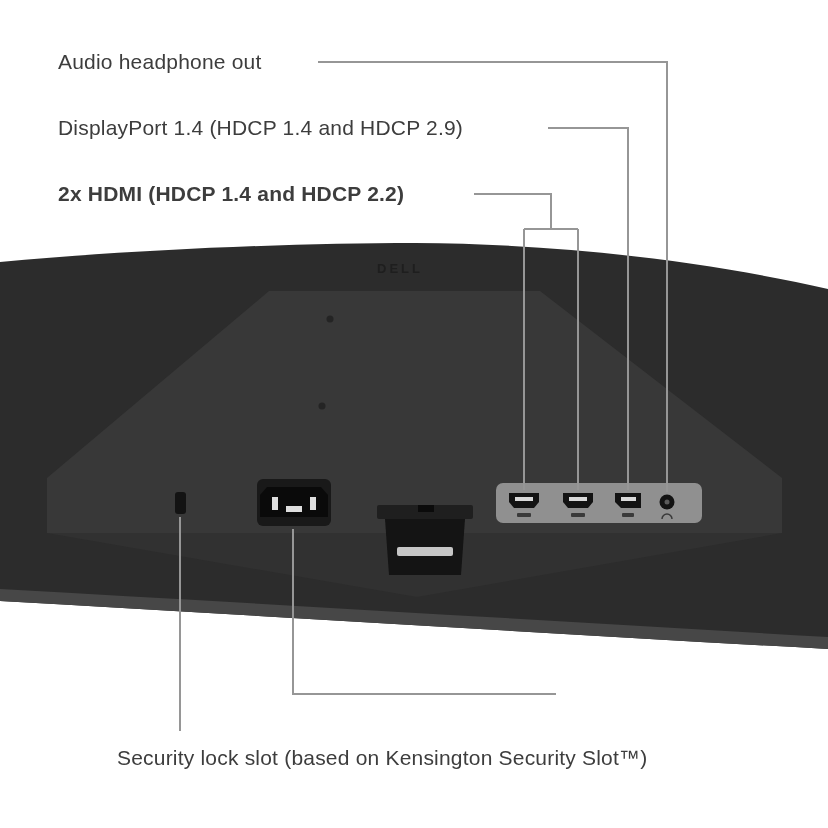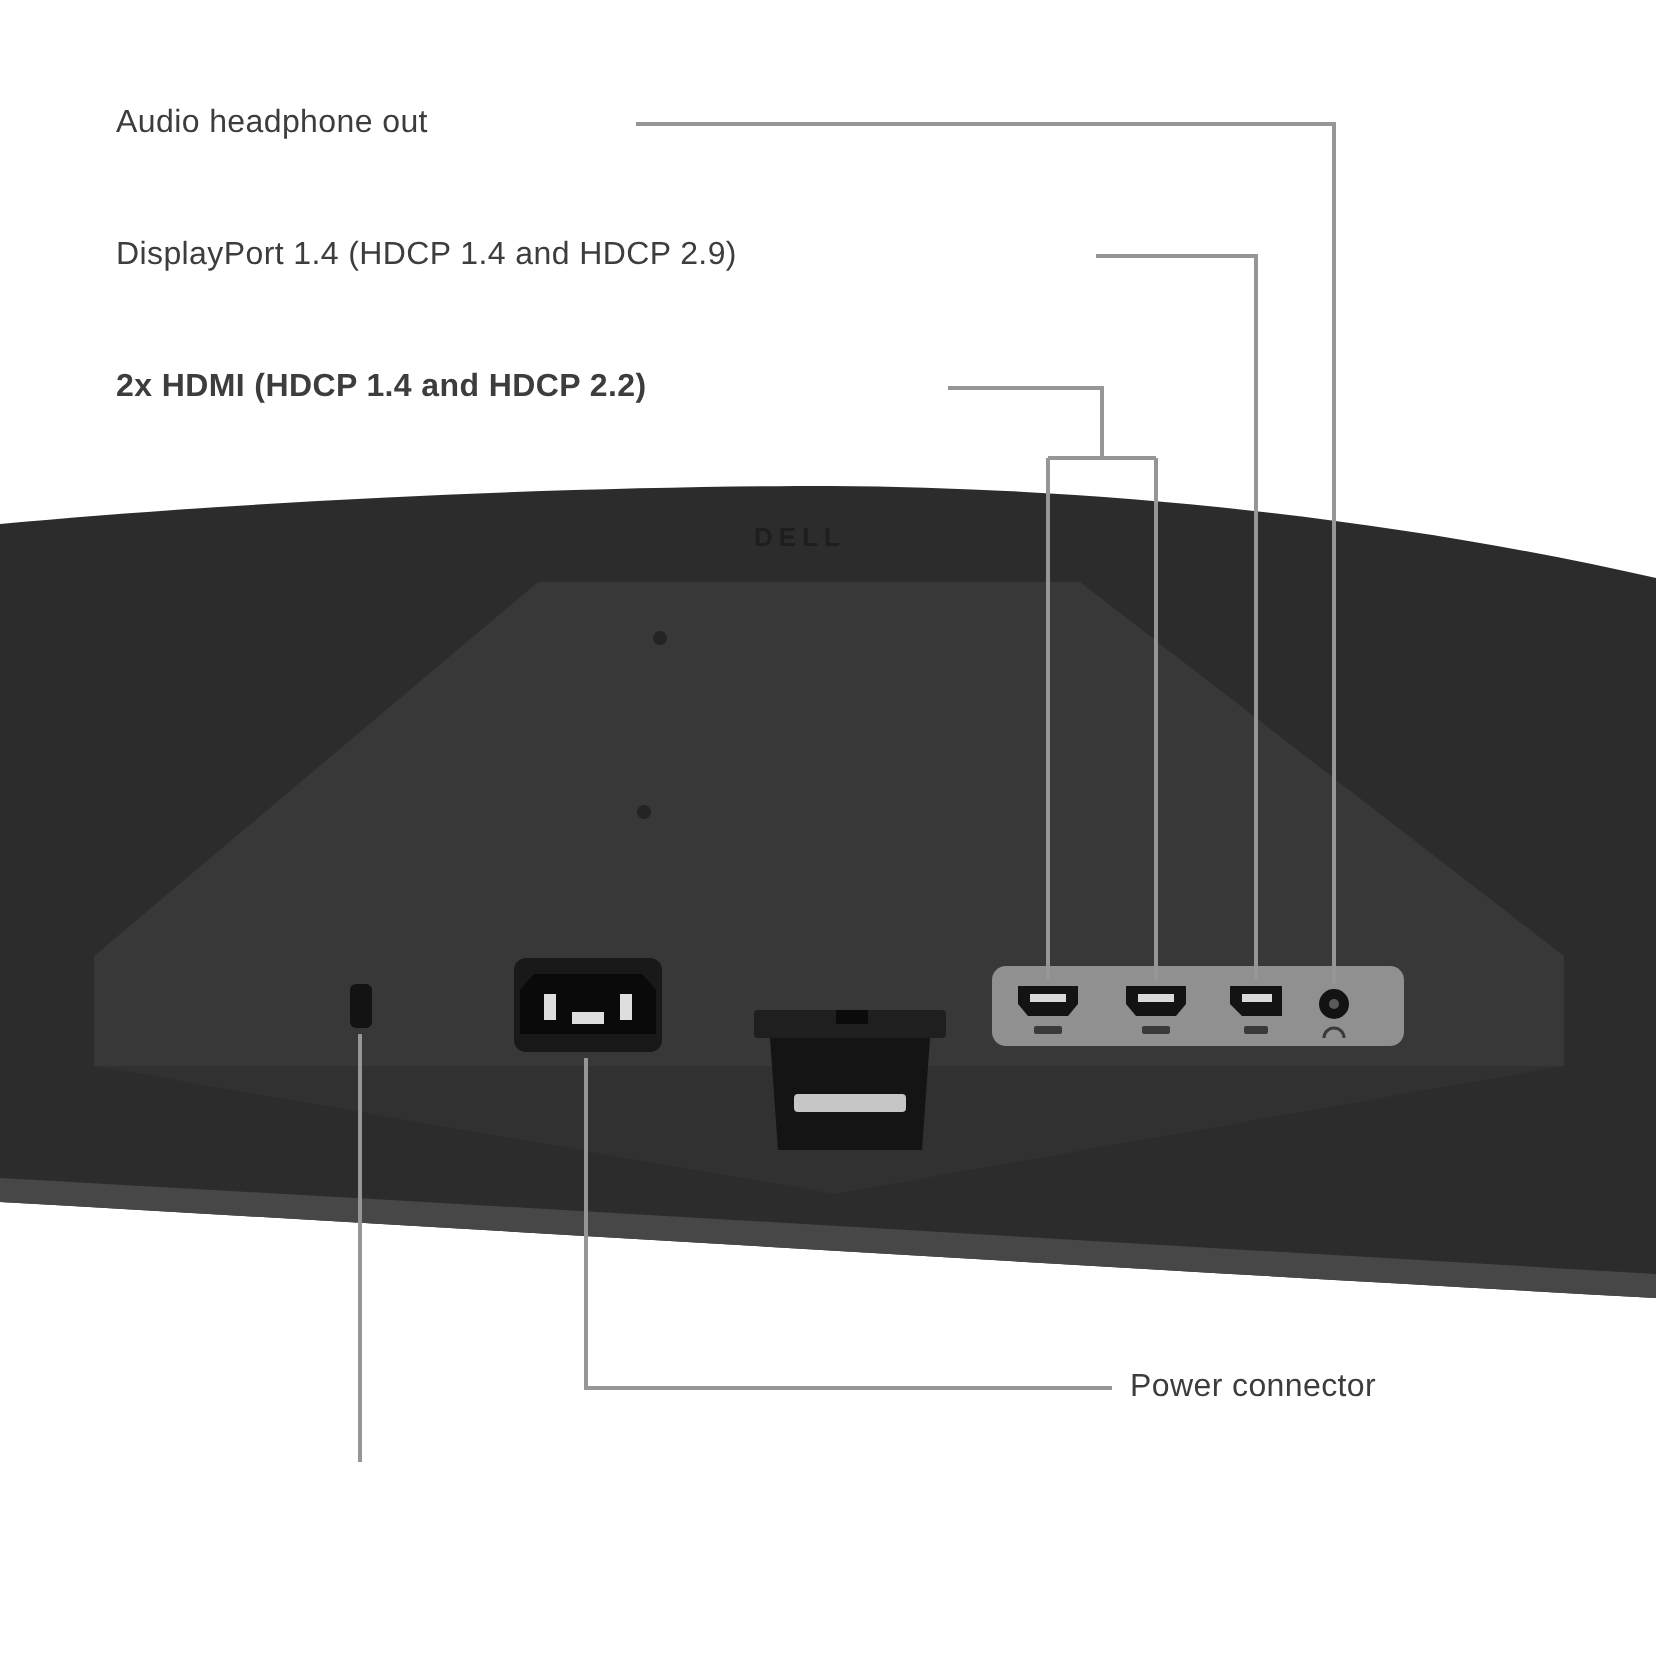--- a/index.html
+++ b/index.html
@@ -8,21 +8,21 @@
       position: relative;
       width: 828px;
       height: 828px;
       background: #ffffff;
       overflow: hidden;
       font-family: "Liberation Sans", sans-serif;
     }
     .canvas svg { position: absolute; left: 0; top: 0; }
     .label {
       position: absolute;
-      font-size: 16px;
+      font-size: 21px;
       line-height: 28px;
       color: #3d3d3d;
       white-space: nowrap;
       letter-spacing: 0.2px;
     }
   </style>
 </head>
 <body>
 
 <div class="canvas">
@@ -95,15 +95,15 @@
       <path d="M548,128 L628,128 L628,490"></path>
       <path d="M474,194 L551,194 L551,229 M524,229 L578,229 M524,229 L524,490 M578,229 L578,490"></path>
       <path d="M556,694 L293,694 L293,529"></path>
       <path d="M180,517 L180,731"></path>
     </g>
   </svg>
 
   <div class="label" style="left:58px; top:48px;">Audio headphone out</div>
   <div class="label" style="left:58px; top:114px;">DisplayPort 1.4 (HDCP 1.4 and HDCP 2.9)</div>
   <div class="label" style="left:58px; top:180px;font-weight:bold;">2x HDMI (HDCP 1.4 and HDCP 2.2)</div>
-  <div class="label" style="left:565px; top:680px;">Power connector</div>
+  <div class="label" style="left:117px; top:744px;">Security lock slot (based on Kensington Security Slot™)</div>
 
 </div>
 
 </body></html>

